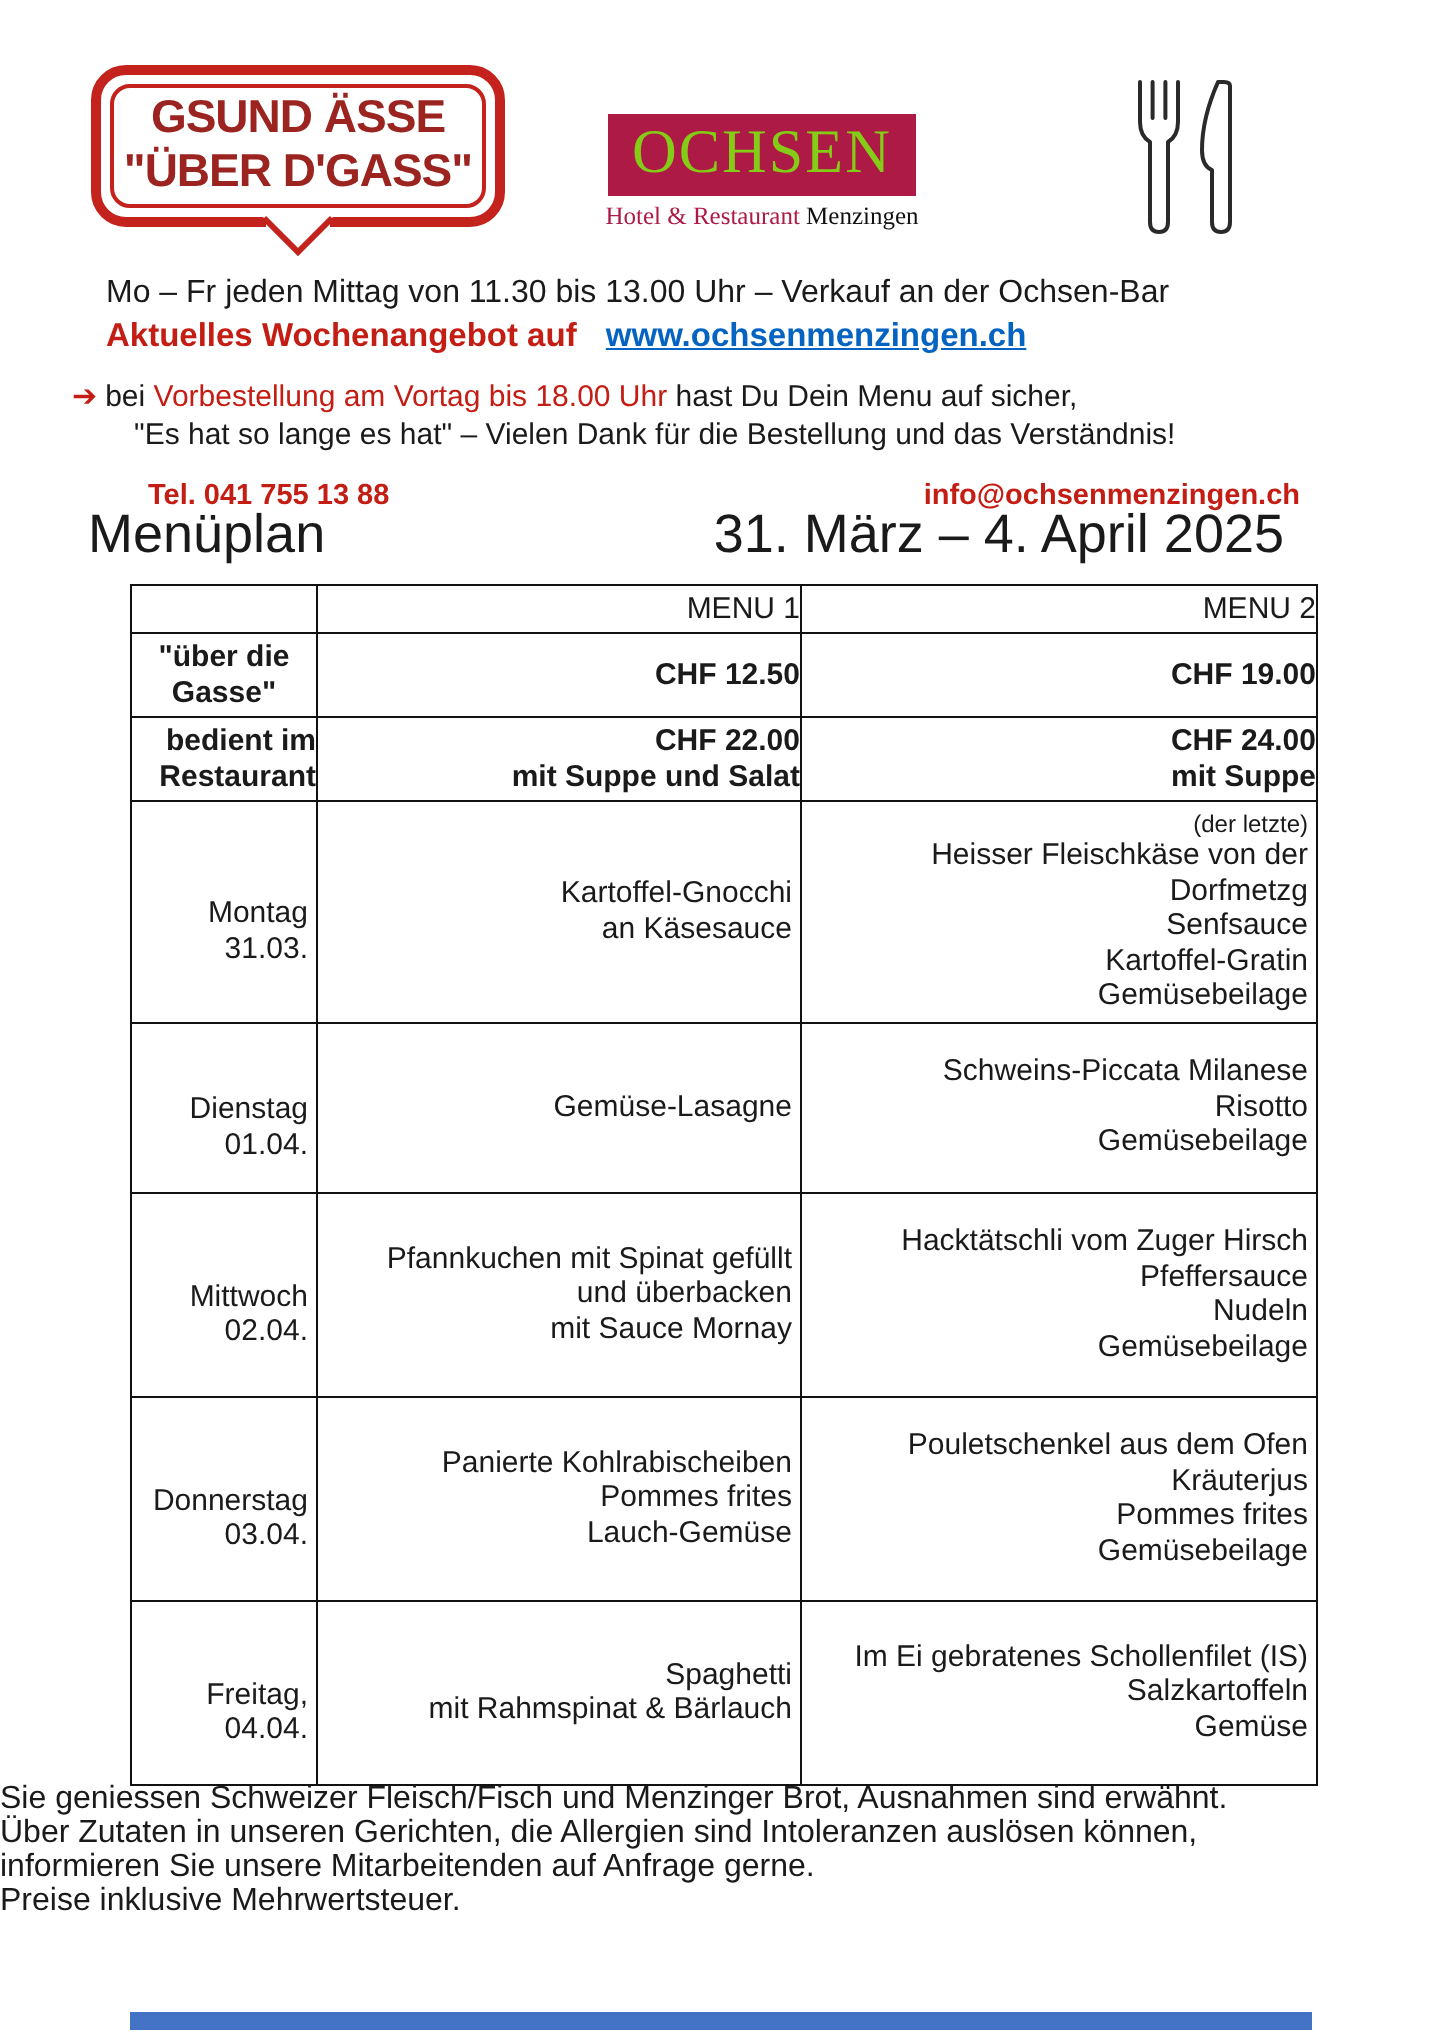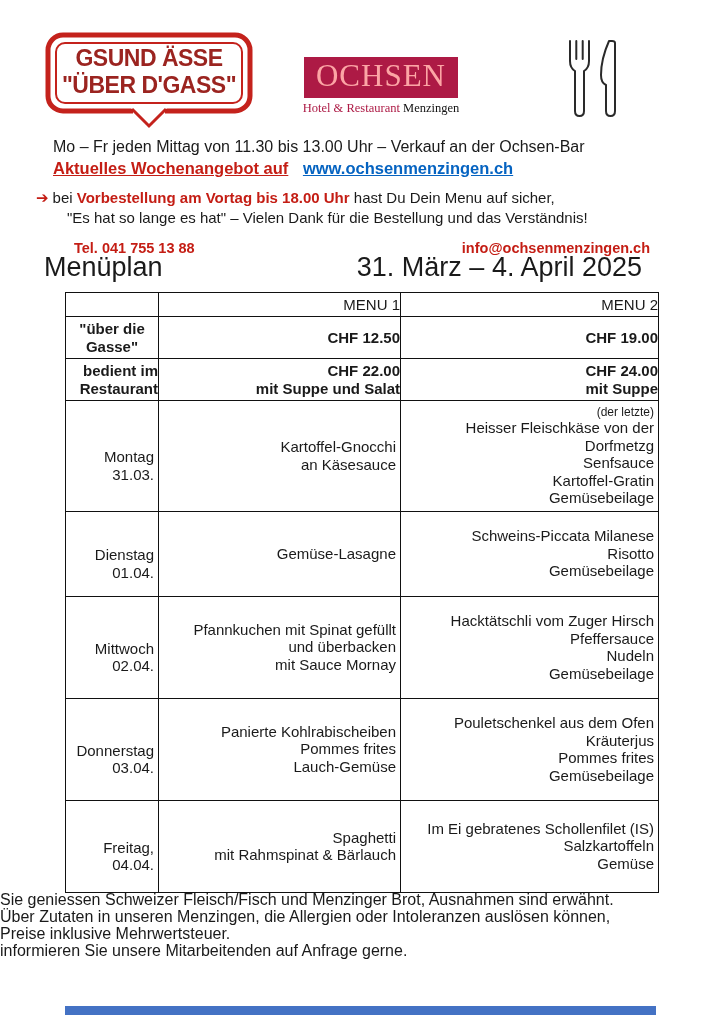--- a/index.html
+++ b/index.html
@@ -23,37 +23,37 @@
   .badge{position:absolute;left:45px;top:32px;width:208px;height:98px;}
   .badge svg{position:absolute;left:0;top:0;}
   .badge-text{
     position:absolute;left:0;top:13px;width:208px;text-align:center;
     font-weight:bold;font-size:23px;line-height:27px;color:var(--badge-text);
     letter-spacing:-0.5px;
   }
   .logo{position:absolute;left:300px;top:57px;width:162px;text-align:center;
     font-family:"Liberation Serif","DejaVu Serif",serif;}
   .logo-box{
-    display:inline-block;background:var(--logo-maroon);color:#fca5a5;
+    display:inline-block;background:var(--logo-maroon);color:#84cc16;
     font-size:31px;letter-spacing:1px;padding:2px 12px 5px;line-height:34px;
   }
   .logo-sub{font-size:12.5px;margin-top:3px;white-space:nowrap;}
   .logo-sub .s-red{color:var(--logo-maroon);}
   .logo-sub .s-black{color:#111;}
   .cutlery{position:absolute;left:556px;top:38px;}
 
   
   .intro{position:absolute;left:36px;top:138px;width:614px;font-size:15.5px;}
   .l1{margin-left:17px;font-size:16px;margin-bottom:3px;}
   .l2{margin-left:17px;font-size:16.5px;font-weight:bold;margin-bottom:11px;}
-  .l2 .red{color:var(--red);text-decoration:underline;}
+  .l2 .red{color:var(--red);}
   .l2 a{color:var(--link-blue);text-decoration:underline;margin-left:10px;}
   .l3{font-size:15px;margin-bottom:2px;}
   .l3 .arrow{color:var(--red);font-weight:bold;margin-right:4px;}
-  .l3 .red{color:var(--red);font-weight:bold;}
+  .l3 .red{color:var(--red);font-weight:normal;}
   .l4{margin-left:31px;font-size:15px;}
   .contact{display:flex;justify-content:space-between;margin:14px 0 0 38px;
     font-weight:bold;color:var(--red);font-size:14.5px;}
 
   
   .titlebar{position:absolute;left:44px;top:252px;width:598px;
     display:flex;justify-content:space-between;align-items:baseline;font-size:27px;}
 
   
   table.menu{
@@ -214,18 +214,18 @@
 mit Rahmspinat &amp; Bärlauch</td>
     <td class="menu-cell pre">Im Ei gebratenes Schollenfilet (IS)
 Salzkartoffeln
 Gemüse</td>
   </tr>
 </tbody>
   </table>
 
 <div class="footer">
   <div>Sie geniessen Schweizer Fleisch/Fisch und Menzinger Brot, Ausnahmen sind erwähnt.</div>
-  <div>Über Zutaten in unseren Menzingen, die Allergien oder Intoleranzen auslösen können,</div>
+  <div>Über Zutaten in unseren Gerichten, die Allergien sind Intoleranzen auslösen können,</div>
+  <div>informieren Sie unsere Mitarbeitenden auf Anfrage gerne.</div>
   <div>Preise inklusive Mehrwertsteuer.</div>
-  <div>informieren Sie unsere Mitarbeitenden auf Anfrage gerne.</div>
 </div>
 
 <div class="bottom-bar"></div>
 
 </body></html>

